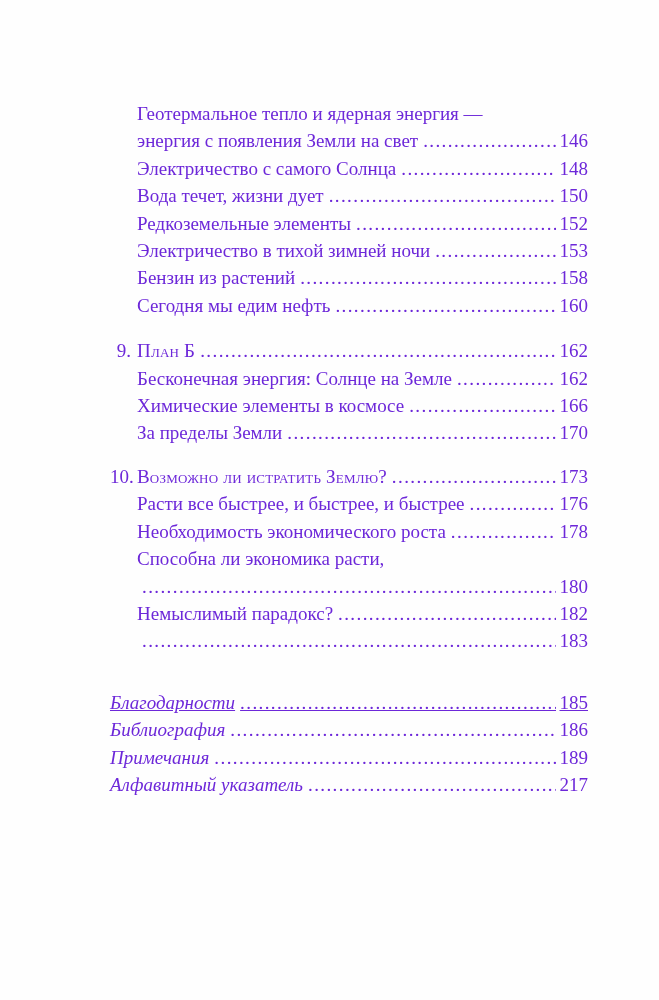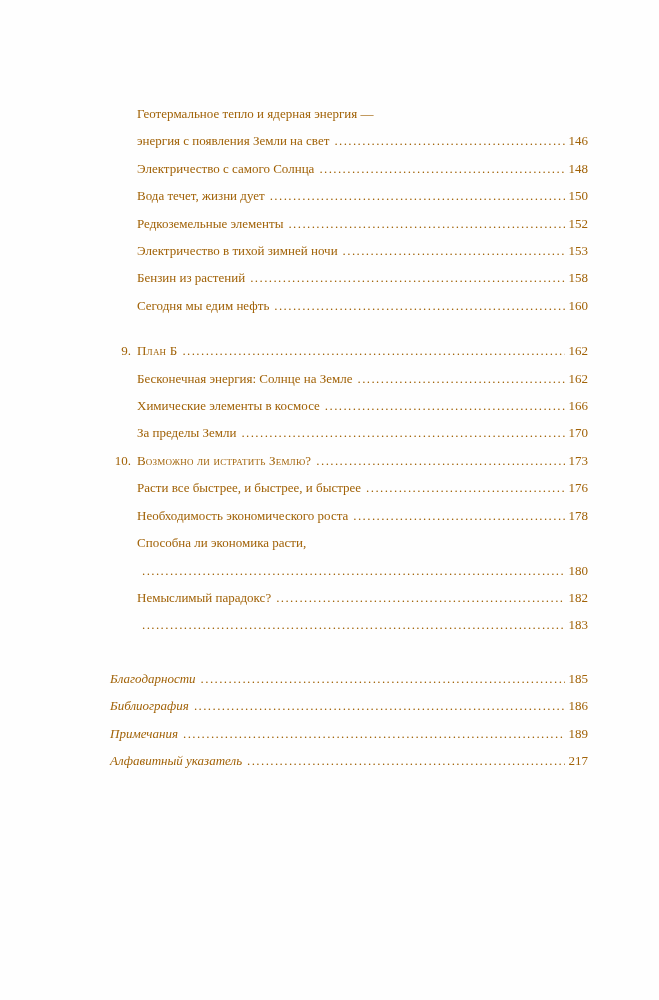--- a/index.html
+++ b/index.html
@@ -5,23 +5,23 @@
   html, body {
     margin: 0;
     padding: 0;
     background: #ffffff;
   }
   .book-page {
     position: relative;
     width: 659px;
     height: 1000px;
     background: #fefefe;
-    color: #a16207;
+    color: #6d28d9;
     font-family: "Liberation Serif", "DejaVu Serif", serif;
-    font-size: 13px;
+    font-size: 19px;
     box-sizing: border-box;
     padding: 100px 0 0 110px;
     overflow: hidden;
   }
   .toc {
     width: 478px;
     line-height: 27.4px;
   }
   .row {
     display: flex;
@@ -55,22 +55,22 @@
   }
   .dots::after {
     content: "....................................................................................................";
     letter-spacing: 1.4px;
   }
   .pg {
     flex-shrink: 0;
     white-space: nowrap;
   }
   .gap-ch9  { margin-top: 18px; }
-  .gap-ch10 { }
-  .gap-back { margin-top: 26px; }
+  .gap-ch10 { margin-top: 16px; }
+  .gap-back { margin-top: 34px; text-decoration: underline; }
 </style>
 </head>
 <body>
 
 <div class="book-page">
   <div class="toc">
 
     <div class="row sub">
       <span class="text">Геотермальное тепло и ядерная энергия —</span>
     </div>

